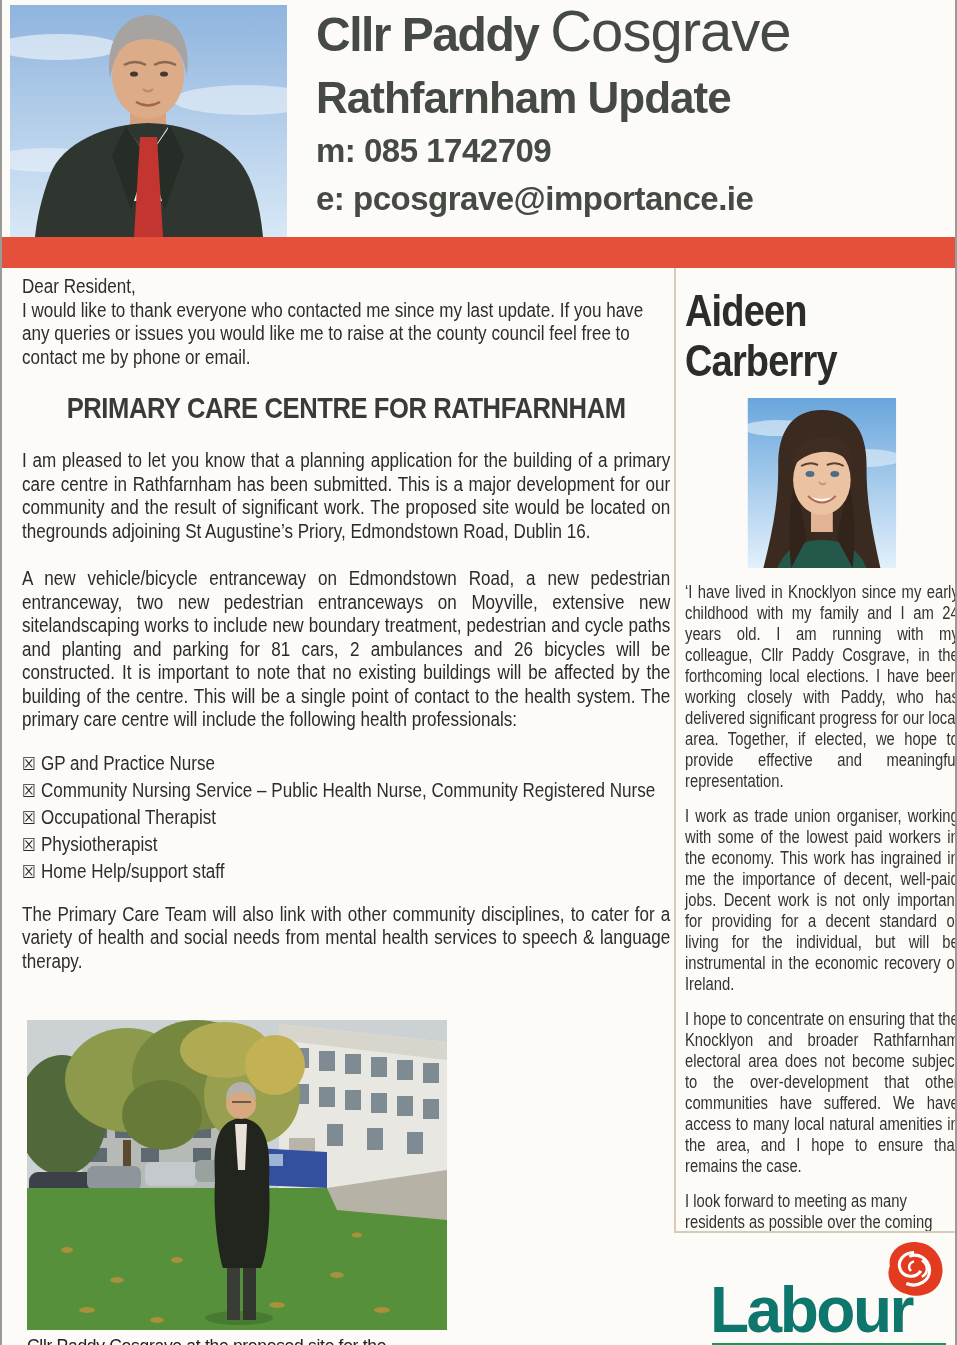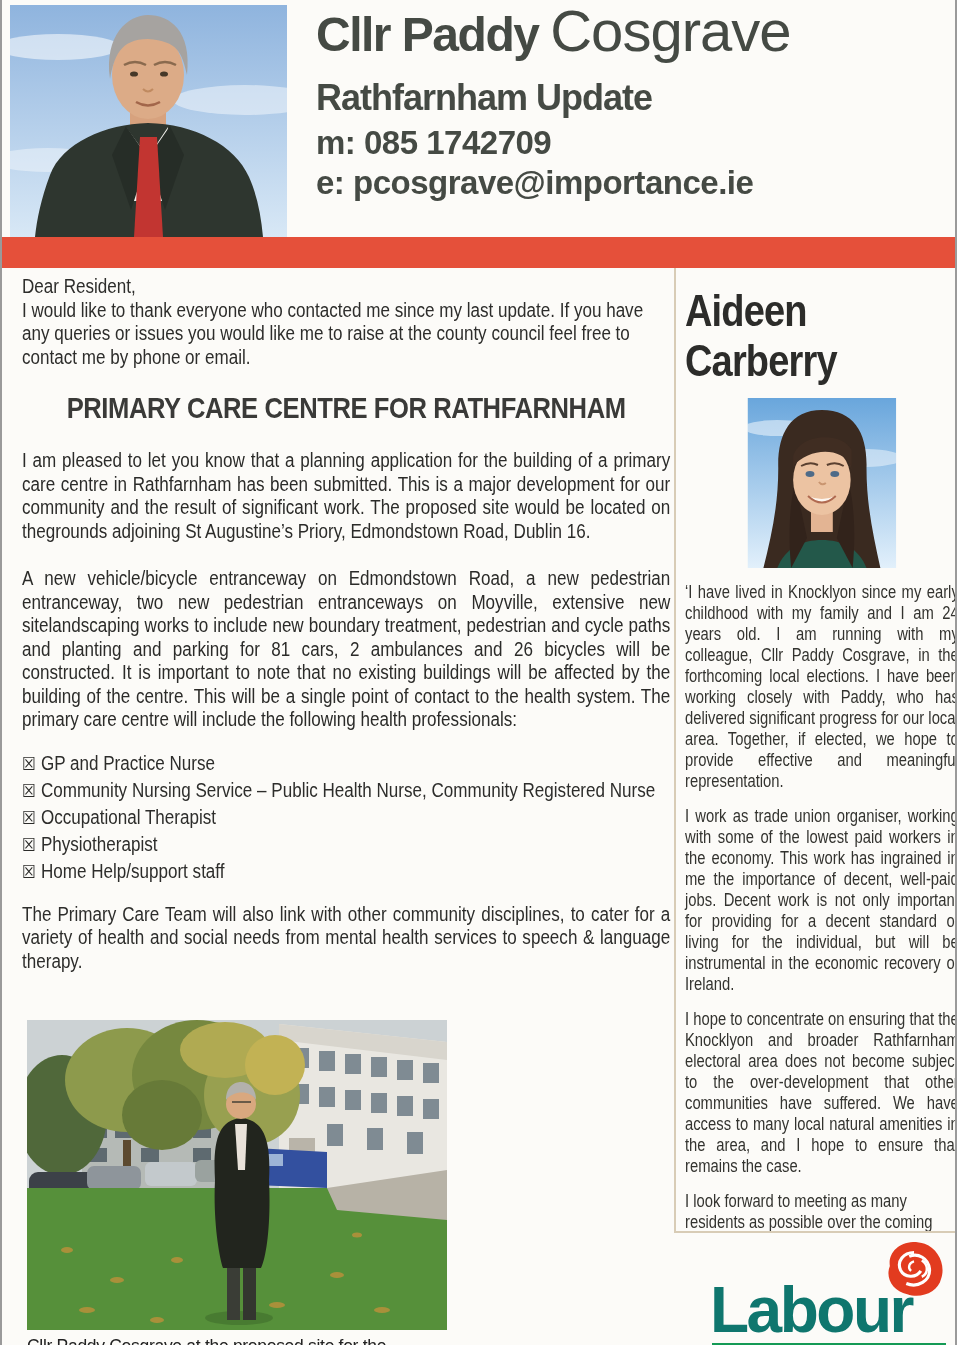--- a/index.html
+++ b/index.html
@@ -7,22 +7,22 @@
   .page {
     position:relative; width:953px; height:1345px; margin:0 auto;
     background:#fcfbf8; overflow:hidden;
     font-family:Liberation Sans, sans-serif; color:#2d2d2b;
   }
   
   .header-photo { position:absolute; left:8px; top:5px; width:277px; height:232px; }
   .header-text { position:absolute; left:314px; top:2px; width:640px; color:#454a44; }
   .h-name { font-size:48px; font-weight:700; letter-spacing:-1.5px; line-height:58px; white-space:nowrap; }
   .h-name .surname { font-size:58px; font-weight:500; letter-spacing:-1px; }
-  .h-sub { font-size:36px; font-weight:700; letter-spacing:-1px; line-height:48px; margin-top:10px; }
-  .h-contact { font-size:33px; font-weight:700; letter-spacing:-0.5px; line-height:38px; margin-top:2px; }
+  .h-sub { font-size:44px; font-weight:700; letter-spacing:-1px; line-height:48px; margin-top:10px; }
+  .h-contact { font-size:33px; font-weight:700; letter-spacing:-0.5px; line-height:38px; margin-top:10px; }
   .red-bar { position:absolute; left:0; top:237px; width:957px; height:31px; background:#e5503a; }
 
   
   .left-col { position:absolute; left:20px; top:275px; width:648px; }
   .squeeze-l { width:760px; transform:scaleX(0.853); transform-origin:0 0; }
   .greeting { font-size:20px; line-height:23.5px; }
   .intro { font-size:20px; line-height:23.5px; }
   .section-heading { font-size:30px; font-weight:700; letter-spacing:-0.5px; color:#3a3a38;
     text-align:center; margin-top:22px; }
   .body-para { font-size:20px; line-height:23.5px; text-align:justify; margin-top:24px; color:#2b2b29; }

